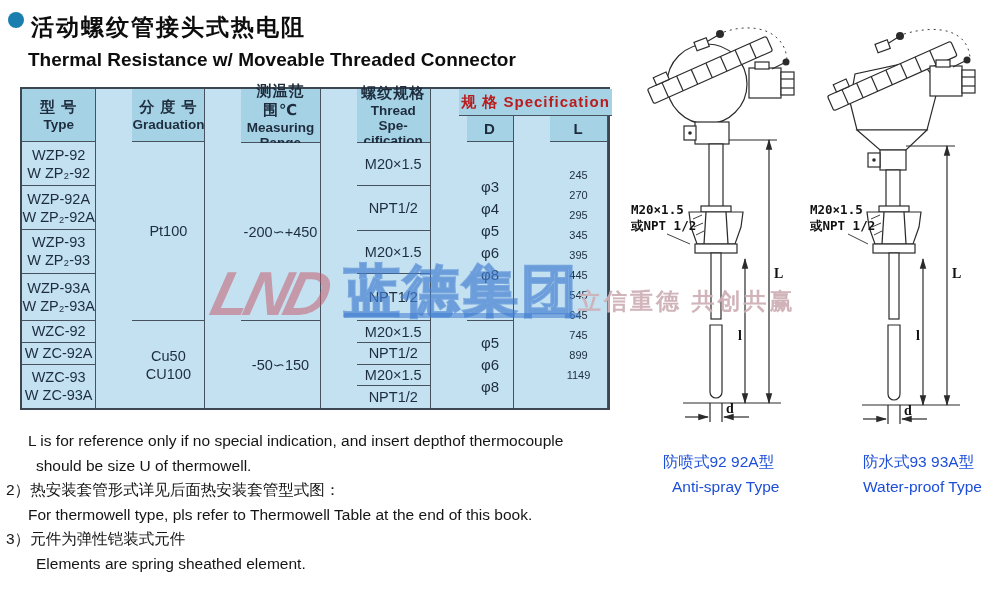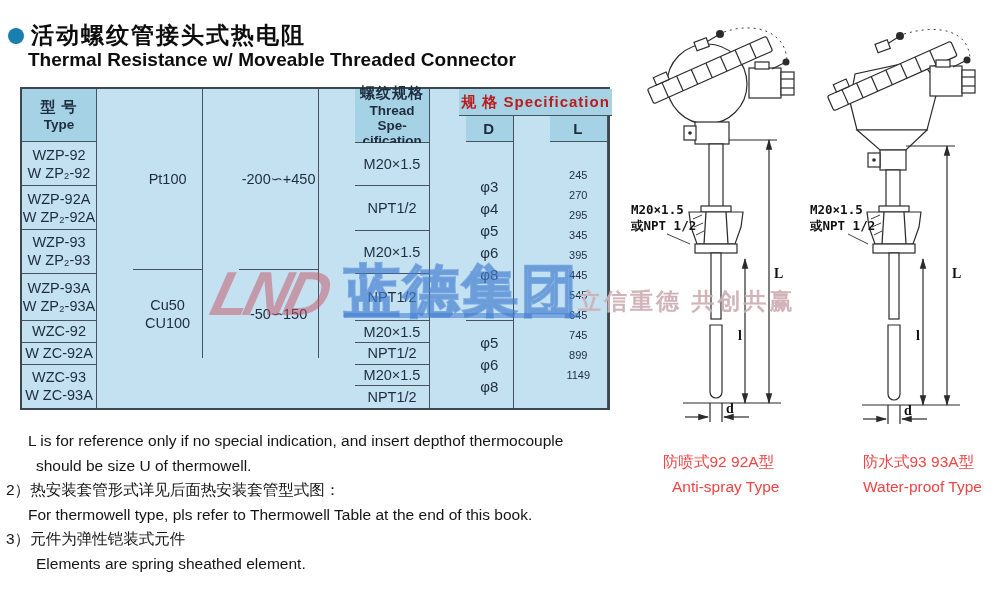--- a/index.html
+++ b/index.html
@@ -1,20 +1,20 @@
 <!DOCTYPE html>
 <html style="--bullet_blue: #1a7fae; --table_header_bg: #a6d2e6; --table_body_bg: #c3e1f1; --watermark_pink: #c65262; --watermark_blue: #3e7ad0; --watermark_gray_pink: #ceb0b6;"><head>
 <meta charset="utf-8">
 <style>
   * { margin:0; padding:0; box-sizing:border-box; }
   html,body { width:1000px; height:602px; background:#ffffff; overflow:hidden; }
   body { font-family:"Liberation Sans","DejaVu Sans",sans-serif; position:relative; color:#111; }
 
   
-  .title-row { position:absolute; left:8px; top:12px; display:flex; align-items:center; gap:7px;margin-top:8px; }
+  .title-row { position:absolute; left:8px; top:12px; display:flex; gap:7px; }
   .bullet { width:16px; height:16px; border-radius:50%; background:var(--bullet_blue,#1a7fae); flex:0 0 auto; }
   .title-cn { font-size:23px; font-weight:bold; letter-spacing:2px; color:#0d0d0d; }
   .subtitle { position:absolute; left:28px; top:49px; font-size:19px; font-weight:bold; color:#0d0d0d; }
 
   
   .spec-table { position:absolute; left:20px; top:87px; width:590px; height:323px;
     display:flex; border:2px solid #3c4752; background:var(--table_body_bg,#c3e1f1); z-index:1;gap:36px; }
   .col { display:flex; flex-direction:column; }
   .col-type{width:109px}.col-grad{width:102px}.col-range{width:116px}.col-thread{width:109px}.col-d{width:69px}.col-l{width:85px}
   .cell { border-right:1px solid #46525e; border-bottom:1px solid #46525e;
@@ -48,21 +48,21 @@
   
   .notes { position:absolute; left:6px; top:429px; width:655px; font-size:15.5px; color:#151515; }
   .notes div { line-height:24.5px; white-space:nowrap; }
   .note-cn { font-weight:500; }
   .ind1 { padding-left:22px; } .ind2 { padding-left:30px; }
 
   
   .diagram { position:absolute; top:22px; }
   .diagram.left { left:625px; } .diagram.right { left:800px; }
   .diagram svg { display:block; }
-  .cap { position:absolute; font-size:15.5px; color:#ef4444; white-space:nowrap; }
+  .cap { position:absolute; font-size:15.5px; color:#1d4ed8; white-space:nowrap; }
   .cap-cn { font-weight:500; }
   svg text.lbl { font:bold 12.5px "DejaVu Sans Mono","Liberation Mono",monospace; fill:#111; }
   svg text.dim { font:bold 14px "Liberation Serif",serif; fill:#111; }
   svg .ln-stroke { stroke:#2b2b2b; stroke-width:1.2; fill:none; }
   svg .part { stroke:#2b2b2b; stroke-width:1.2; fill:#fff; }
   svg .thin { stroke:#2b2b2b; stroke-width:0.9; fill:none; }
 </style>
 </head>
 <body>
 
@@ -101,30 +101,38 @@
     <div class="cell r22">
         <span class="ln">W ZC-92A</span>
       </div>
     <div class="cell r44">
         <span class="ln">WZC-93</span>
         <span class="ln">W ZC-93A</span>
       </div>
   </div>
 
   <div class="col col-grad">
+    <div class="cell hcell h54">
+      <span class="cn">分 度 号</span>
+      <span class="en">Graduation</span>
+    </div>
     <div class="cell g181">
         <span class="ln">Pt100</span>
       </div>
     <div class="cell g88">
         <span class="ln">Cu50</span>
         <span class="ln">CU100</span>
       </div>
   </div>
 
   <div class="col col-range">
+    <div class="cell hcell h54">
+      <span class="cn">测温范围℃</span>
+      <span class="en">Measuring Range</span>
+    </div>
     <div class="cell g181">
         <span class="ln">-200∽+450</span>
       </div>
     <div class="cell g88">
         <span class="ln">-50∽150</span>
       </div>
   </div>
 
   <div class="col col-thread">
     <div class="cell hcell h54">

